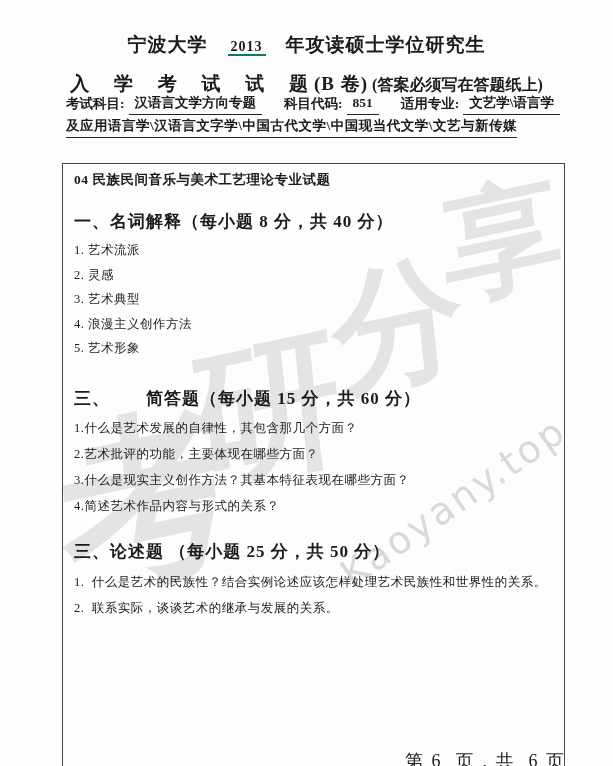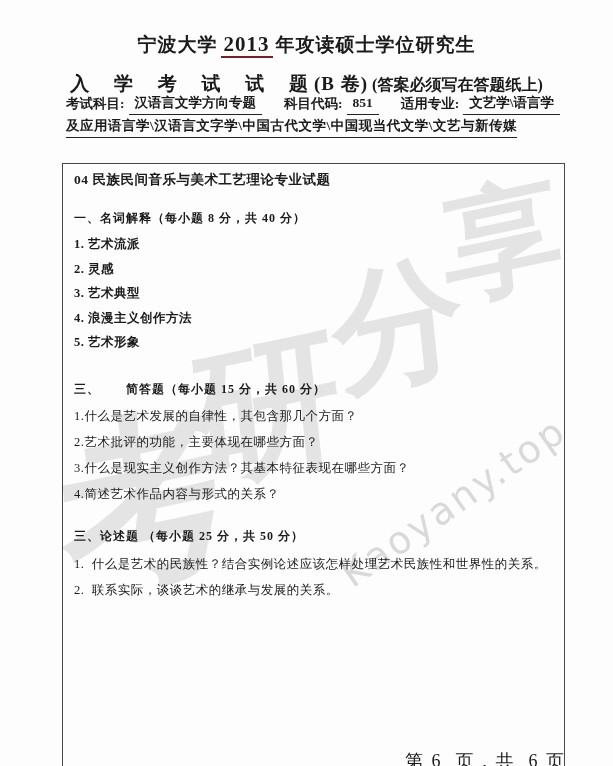--- a/index.html
+++ b/index.html
@@ -34,23 +34,23 @@
     letter-spacing:3px;
     transform:rotate(-35deg);
     transform-origin:left center;
     white-space:nowrap;
   }
   
   .content{position:absolute;inset:0;z-index:2;}
   .title-block{position:absolute;top:32px;left:0;width:100%;text-align:center;}
   .title-line1{font-size:19px;font-weight:bold;letter-spacing:1px;}
   .title-year{
-    font-size:21px;font-weight:900;
-    border-bottom:2px solid #7f1d1d;
-    padding:0 3px;margin:0 3px;
+    font-size:14px;font-weight:900;
+    border-bottom:2px solid #0f766e;
+    padding:0 3px;margin:0 20px;
   }
   .title-line2{margin-top:13px;font-size:19px;font-weight:bold;white-space:nowrap;}
   .title-main{letter-spacing:10px;}
   .title-paper{letter-spacing:1px;margin-left:-4px;}
   .title-note{font-size:16px;letter-spacing:0;margin-left:4px;}
   .meta-block{
     position:absolute;top:92px;left:66px;width:496px;
     font-size:13.5px;font-weight:bold;line-height:22px;
   }
   .meta-row1{display:flex;align-items:flex-end;white-space:nowrap;}
@@ -58,31 +58,31 @@
   .meta-value{border-bottom:1px solid #222;padding:0 6px;}
   .meta-gap{width:22px;}
   .meta-row2{border-bottom:1px solid #222;display:inline-block;letter-spacing:0.5px;}
   .exam-box{
     position:absolute;left:62px;top:163px;width:503px;height:638px;
     border:1px solid #474747;
     box-sizing:border-box;
     padding:7px 12px 0 11px;
   }
   .box-title{font-size:13.5px;font-weight:bold;letter-spacing:0.5px;}
-  .sec-heading{font-size:12px;font-weight:bold;white-space:pre-wrap;letter-spacing:1px;}
+  .sec-heading{font-size:17px;font-weight:bold;white-space:pre-wrap;letter-spacing:1px;}
   .sec1-heading{margin-top:21px;}
   .sec2-heading{margin-top:31px;}
   .sec3-heading{margin-top:26px;}
   .q{font-size:12.5px;white-space:pre-wrap;letter-spacing:0.5px;}
   .sec1 .q{margin-top:9.5px;line-height:14px;}
   .sec1 .q + .q{margin-top:9.5px;}
   .sec1{margin-top:0;}
   .sec2 .q{margin-top:11px;line-height:15px;}
   .sec3 .q{margin-top:11.5px;line-height:15px;}
-  .sec1-list{margin-top:10px;font-weight:bold;}
+  .sec1-list{margin-top:10px;}
   .sec1-list .q{margin-top:0;margin-bottom:9px;line-height:15px;}
   .footer{
     position:absolute;top:749px;left:405px;
     font-size:18px;letter-spacing:2px;white-space:pre-wrap;
   }
 </style>
 </head>
 <body>
 
 <div class="page">

